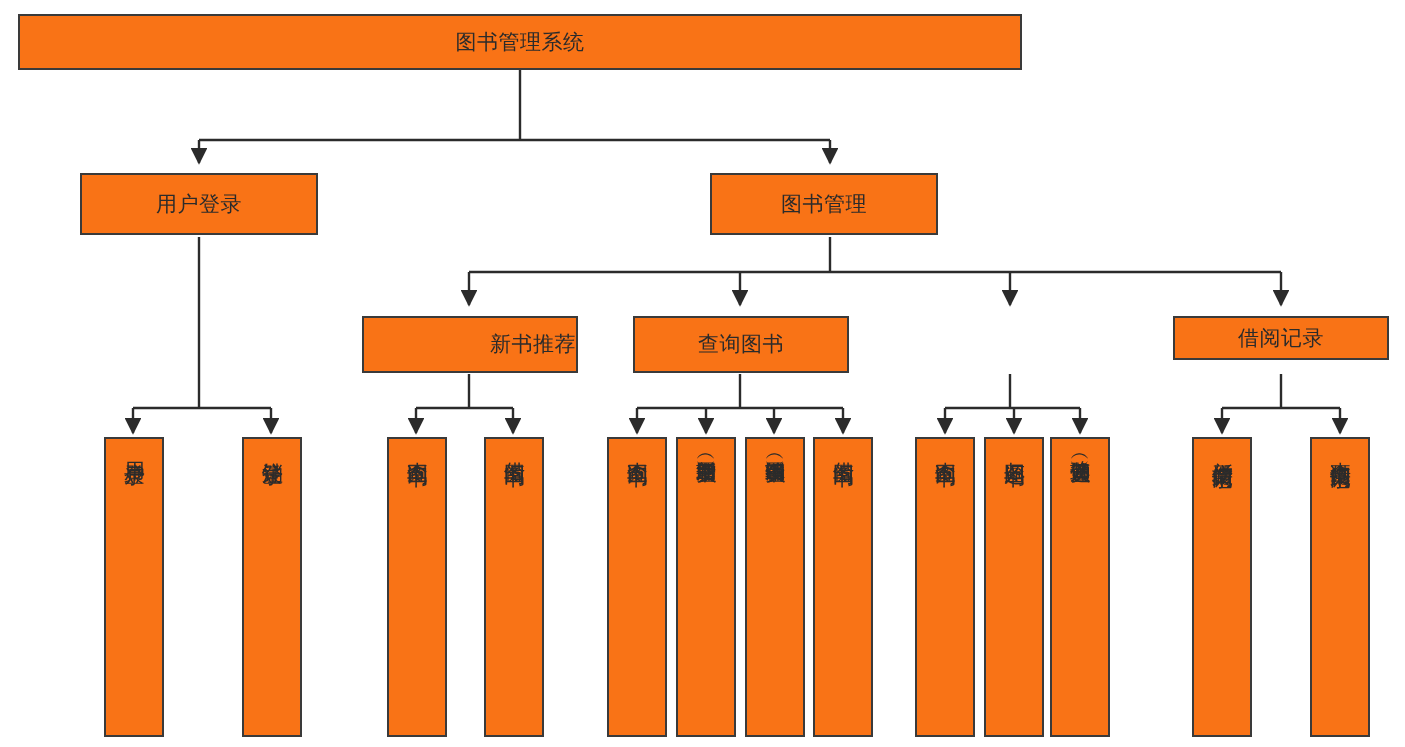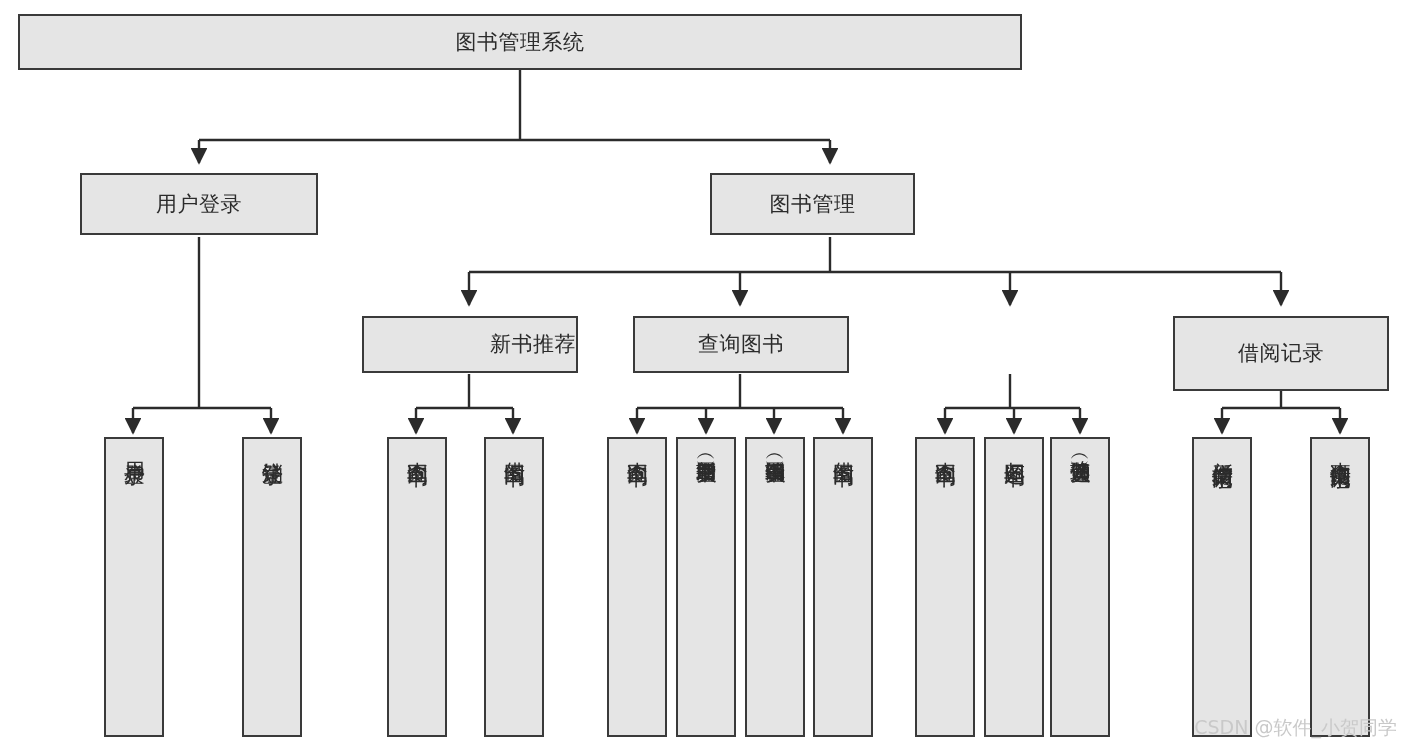--- a/index.html
+++ b/index.html
@@ -24,21 +24,21 @@
     left: 0;
     top: 0;
     width: 1405px;
     height: 747px;
     pointer-events: none;
   }
   .node {
     position: absolute;
     box-sizing: border-box;
     border: 2px solid #3a3a3a;
-    background: #e5e5e5;
+    background: #f97316;
     display: flex;
     align-items: center;
     justify-content: center;
     color: #2b2b2b;
     z-index: 2;
   }
   .node.root { border-width: 2px; }
   .node .lbl {
     display: block;
     text-align: center;
@@ -134,31 +134,31 @@
     </g>
   </svg>
 
   <div class="node root horiz" style="left:18px; top:14px; width:1004px; height:56px;">
     <span class="lbl">图书管理系统</span>
   </div>
 
   <div class="node horiz" style="left:80px; top:173px; width:238px; height:62px;">
     <span class="lbl">用户登录</span>
   </div>
-  <div class="node horiz" style="left:710px; top:173px; width:205px; height:62px;">
+  <div class="node horiz" style="left:710px; top:173px; width:228px; height:62px;">
     <span class="lbl">图书管理</span>
   </div>
 
   <div class="node horiz" style="left:362px; top:316px; width:216px; height:57px;justify-content:flex-end;">
     <span class="lbl">新书推荐</span>
   </div>
   <div class="node horiz" style="left:633px; top:316px; width:216px; height:57px;">
     <span class="lbl">查询图书</span>
   </div>
-  <div class="node horiz" style="left:1173px; top:316px; width:216px; height:75px;">
+  <div class="node horiz" style="left:1173px; top:316px; width:216px; height:44px;">
     <span class="lbl">借阅记录</span>
   </div>
 
   <div class="node vert" style="left:104px; top:437px; width:60px; height:300px;">
     <span class="lbl">用户登录</span>
   </div>
   <div class="node vert" style="left:242px; top:437px; width:60px; height:300px;">
     <span class="lbl">注销登录</span>
   </div>
 
@@ -192,15 +192,14 @@
     <span class="lbl">确认归还（管理员）</span>
   </div>
 
   <div class="node vert" style="left:1192px; top:437px; width:60px; height:300px;">
     <span class="lbl">新增借阅记录</span>
   </div>
   <div class="node vert" style="left:1310px; top:437px; width:60px; height:300px;">
     <span class="lbl">查询借阅记录</span>
   </div>
 
-  <div id="watermark">CSDN @软件_小贺同学</div>
 
 </div>
 
 </body></html>

